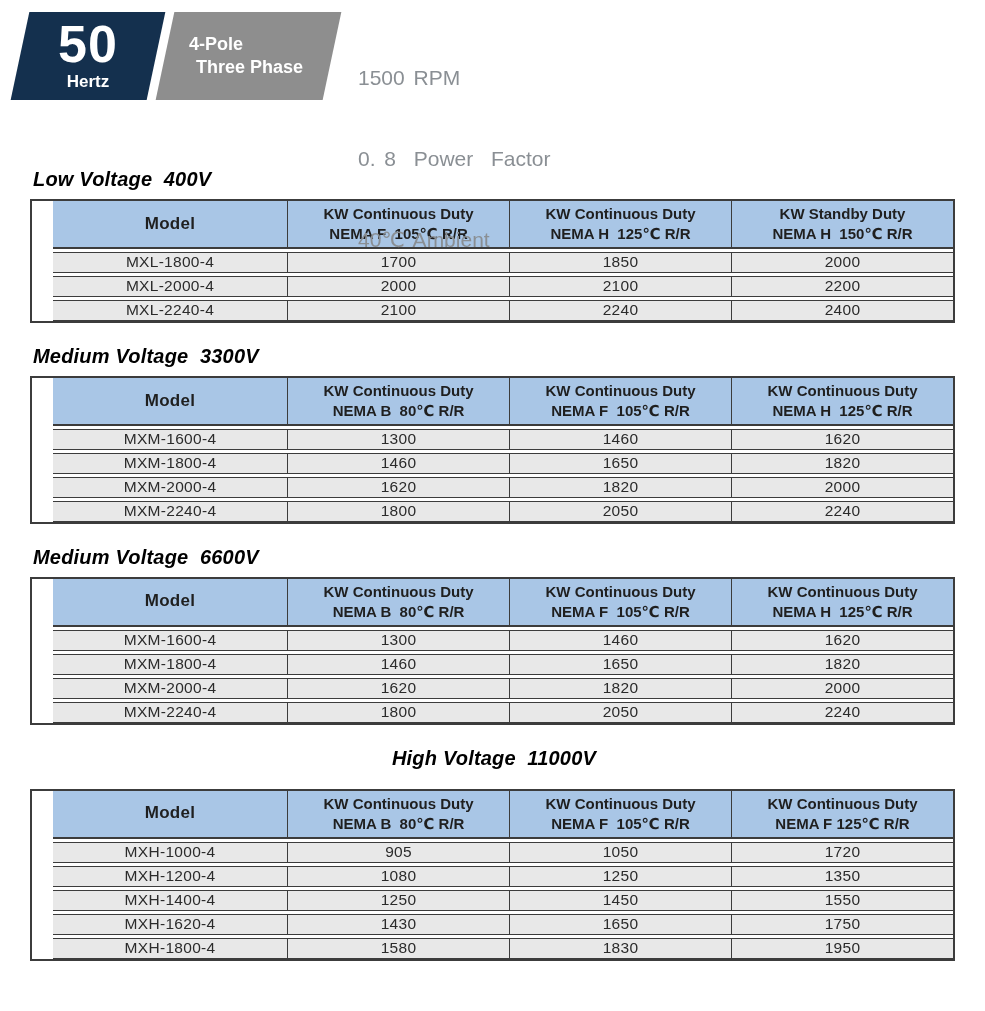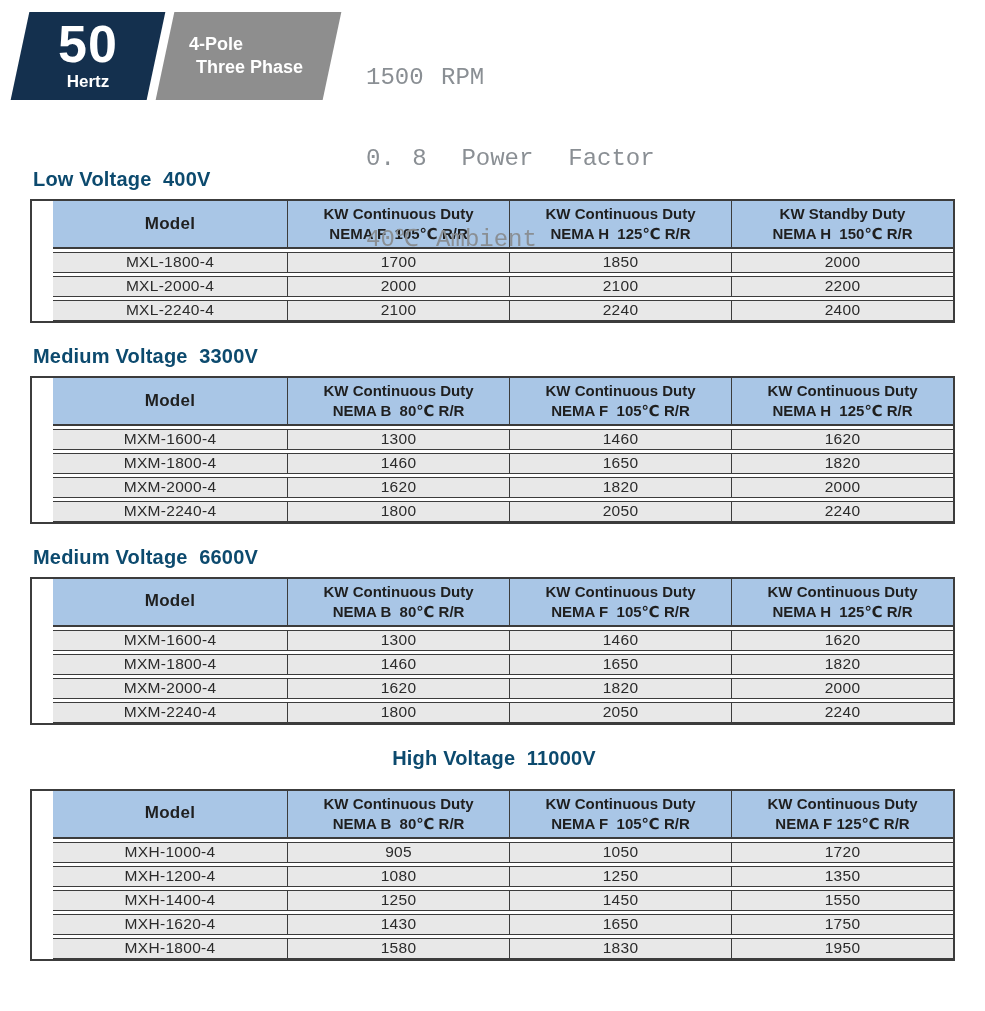--- a/index.html
+++ b/index.html
@@ -48,42 +48,42 @@
     justify-content: center;
   }
   .pole-line1, .pole-line2 {
     font-size: 18px;
     font-weight: bold;
     line-height: 1.3;
   }
   .pole-line2 { margin-left: 7px; }
   .spec-lines {
     position: absolute;
-    left: 366px;
+    left: 358px;
     top: 10px;
-    font-size: 24px;
+    font-size: 21px;
     line-height: 27px;
     color: var(--spec-gray, #8a8f94);
     white-space: pre;
     word-spacing: 3px;
-    font-family: Liberation Mono, monospace;
   }
 
   
   main { padding: 0 30px; }
   section.tbl-section { margin-top: 22px; }
   section.tbl-section.first { margin-top: 64px; }
   .section-title {
     font-size: 20px;
     font-weight: bold;
-    color: #0c4a6e;
+    color: #000000;
     padding-left: 3px;
     margin-bottom: 8px;
     white-space: pre;
     letter-spacing: 0.2px;
+    font-style: italic;
   }
   section.gap-lg .section-title { margin-bottom: 19px; text-align: center; }
 
   .tbl-wrap {
     border: 2px solid var(--border, #3c3c3c);
     overflow: hidden;
     background: #fff;
     padding-left: 21px;
   }
   table {

